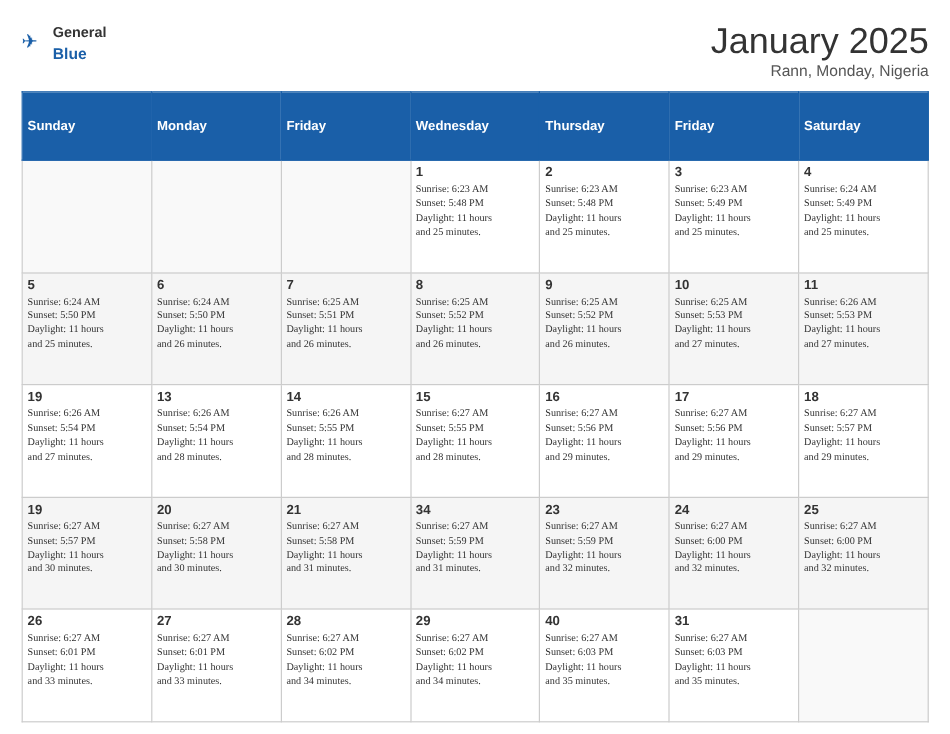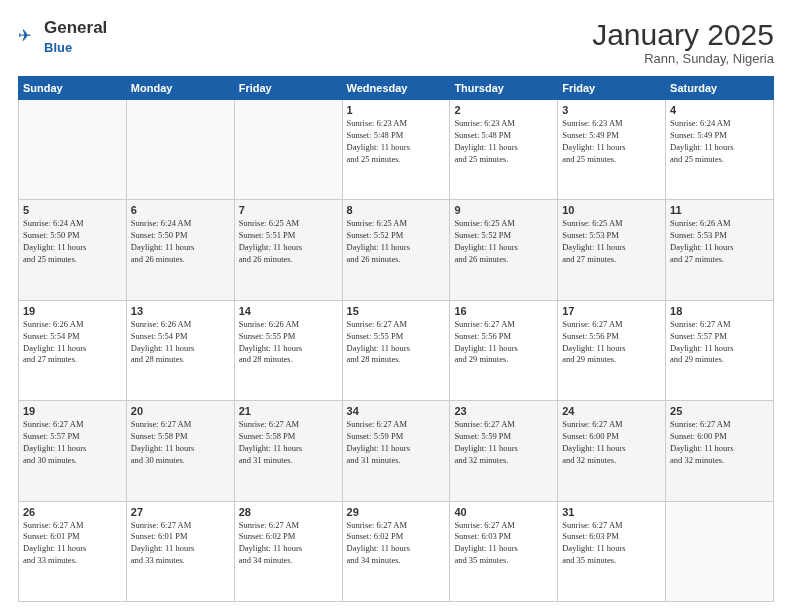--- a/index.html
+++ b/index.html
@@ -22,21 +22,21 @@
       justify-content: space-between;
       align-items: flex-start;
       margin-bottom: 10px;
     }
     .logo {
       display: flex;
       align-items: center;
       gap: 4px;
     }
     .logo-text-general {
-      font-size: 17px;
+      font-size: 12px;
       font-weight: bold;
       color: #333;
     }
     .logo-text-blue {
       font-size: 13px;
       font-weight: bold;
       color: #1a5fa8;
     }
     .logo-icon {
       width: 22px;
@@ -60,21 +60,21 @@
       border: 1px solid #ccc;
       border-collapse: collapse;
       width: 100%;
       table-layout: fixed;
     }
     .calendar thead tr th {
       background-color: #1a5fa8;
       color: #fff;
       font-size: 11px;
       font-weight: bold;
-      padding: 5px 4px;
+      padding: 22px 4px;
       border: 1px solid #1a5fa8;
       text-align: left;
     }
     .calendar tbody tr td {
       border: 1px solid #ccc;
       vertical-align: top;
       padding: 4px 4px 3px 4px;
       font-size: 9px;
       color: #333;
       background: #fff;
@@ -108,21 +108,21 @@
       <svg class="logo-icon" viewBox="0 0 30 30">
         <text y="20" font-size="22" fill="#1a5fa8">✈</text>
       </svg>
       <div>
         <span class="logo-text-general">General</span><br>
         <span class="logo-text-blue">Blue</span>
       </div>
     </div>
     <div class="title-block">
       <div class="calendar-title">January 2025</div>
-      <div class="calendar-subtitle">Rann, Sunday, Nigeria</div>
+      <div class="calendar-subtitle">Rann, Monday, Nigeria</div>
     </div>
   </div>
 
   <table class="calendar">
     <thead>
       <tr>
 
       <th>Sunday</th>
           <th>Monday</th>
           <th>Friday</th>

